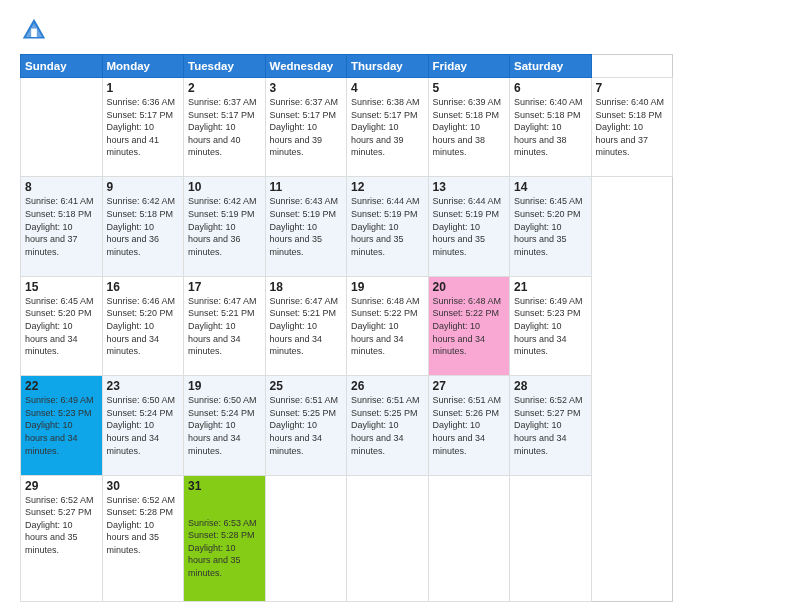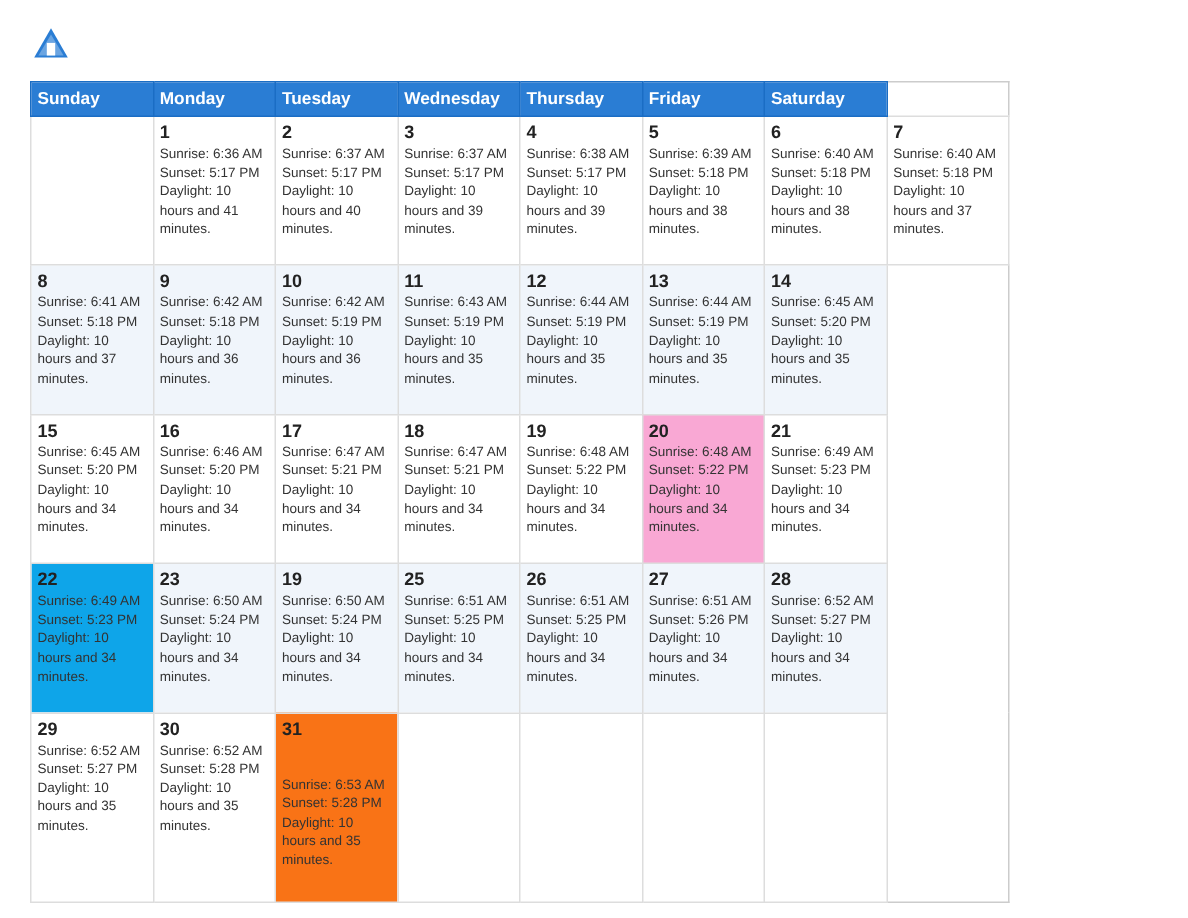--- a/index.html
+++ b/index.html
@@ -325,21 +325,21 @@
             <div class="day-info" style="white-space: pre-line;">Sunrise: 6:52 AM
 Sunset: 5:27 PM
 Daylight: 10 hours and 35 minutes.</div>
           </td>
           <td style="background: rgb(255, 255, 255);">
             <span class="day-number">30</span>
             <div class="day-info" style="white-space: pre-line;">Sunrise: 6:52 AM
 Sunset: 5:28 PM
 Daylight: 10 hours and 35 minutes.</div>
           </td>
-          <td style="background: #f97316;">
+          <td style="background: #84cc16;">
             <span class="day-number">31</span>
             <div class="day-info" style="white-space: pre-line; margin-top: 24px;">Sunrise: 6:53 AM
 Sunset: 5:28 PM
 Daylight: 10 hours and 35 minutes.</div>
           </td>
           <td class="empty-cell"></td>
           <td class="empty-cell"></td>
           <td class="empty-cell"></td>
           <td class="empty-cell"></td>
         </tr>

